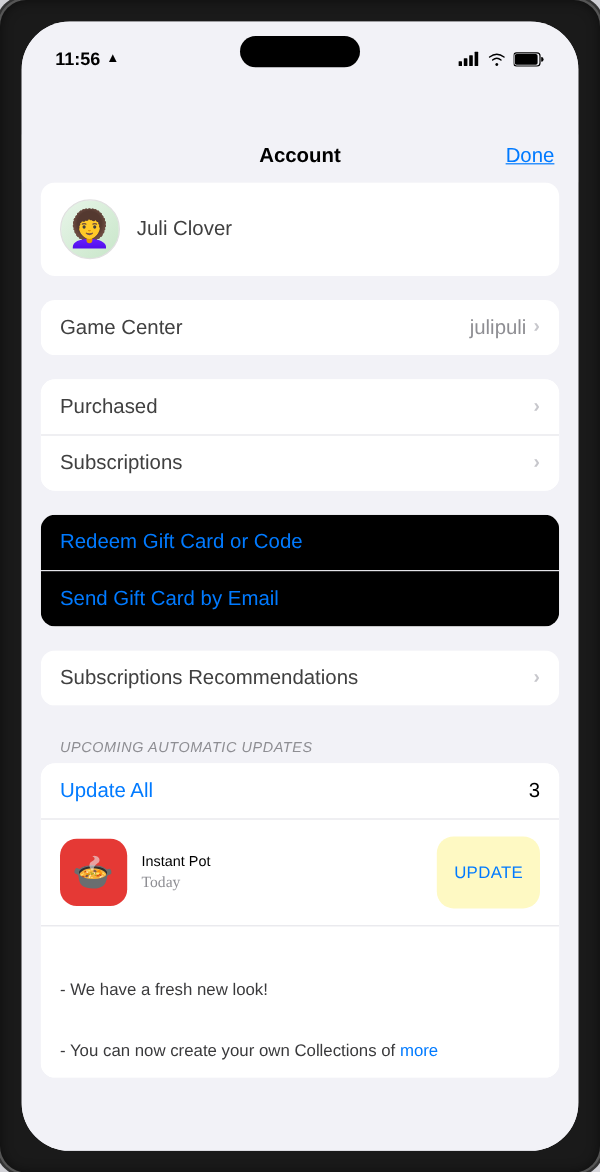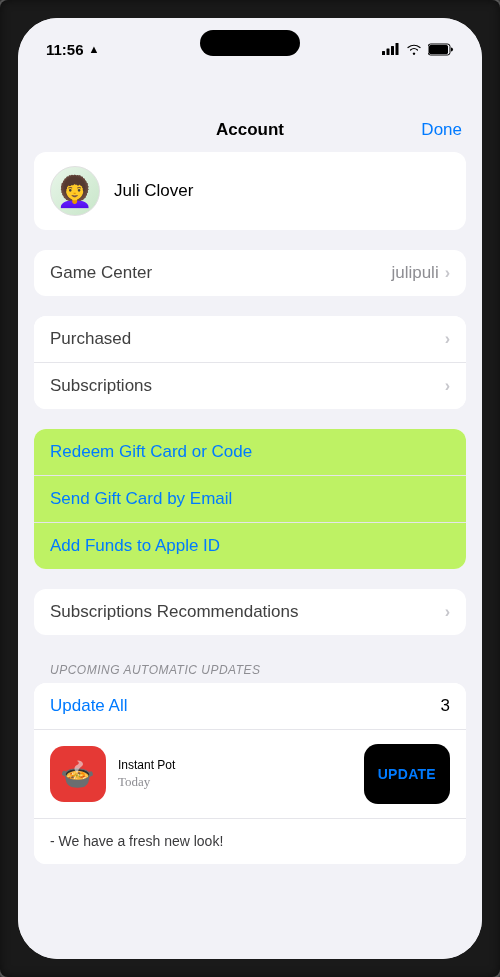--- a/index.html
+++ b/index.html
@@ -10,21 +10,21 @@
       justify-content: center;
       align-items: center;
       min-height: 100vh;
       font-family: -apple-system, 'SF Pro Text', 'Helvetica Neue', Arial, sans-serif;
     }
 
     .phone-shell {
       width: 500px;
       height: 977px;
       background: #1a1a1a;
-      border-radius: 8px;
+      border-radius: 22px;
       position: relative;
       box-shadow: 0 0 0 2px #555, 0 0 0 4px #333, inset 0 0 10px rgba(0,0,0,0.5);
       overflow: hidden;
     }
 
     .screen {
       position: absolute;
       top: 18px;
       left: 18px;
       right: 18px;
@@ -97,20 +97,21 @@
       color: #000;
     }
 
     .nav-done {
       position: absolute;
       right: 20px;
       font-size: 17px;
       color: #007aff;
       font-weight: 400;
       cursor: pointer;
+      text-decoration: underline;
     }
 
     
     .section {
       margin: 0 16px 20px 16px;
     }
 
     .card {
       background: #fff;
       border-radius: 12px;
@@ -134,21 +135,21 @@
       align-items: center;
       justify-content: center;
       font-size: 30px;
       flex-shrink: 0;
       border: 1px solid #e0e0e0;
     }
 
     .profile-name {
       font-size: 17px;
       font-weight: 400;
-      color: #000000;
+      color: #404040;
     }
 
     
     .list-row {
       display: flex;
       align-items: center;
       justify-content: space-between;
       padding: 13px 16px;
       background: #fff;
       cursor: pointer;
@@ -173,21 +174,21 @@
 
     .chevron {
       color: #c7c7cc;
       font-size: 16px;
       font-weight: 600;
     }
 
     
     .link-row {
       padding: 13px 16px;
-      background: #bef264;
+      background: #000000;
       cursor: pointer;
     }
 
     .link-row + .link-row {
       border-top: 0.5px solid #e5e5ea;
     }
 
     .link-text {
       font-size: 17px;
       color: #007aff;
@@ -259,42 +260,43 @@
     }
 
     .app-date {
       font-size: 13px;
       color: #8e8e93;
       margin-top: 2px;
       font-family: Liberation Serif, serif;
     }
 
     .update-btn {
-      background: #000000;
+      background: #fef9c3;
       color: #007aff;
       font-size: 14px;
-      font-weight: 700;
+      font-weight: 400;
       padding: 22px 14px;
       border-radius: 14px;
       cursor: pointer;
       border: none;
       letter-spacing: 0.3px;
     }
 
     
     .release-notes {
       background: #fff;
       padding: 12px 16px;
       border-top: 0.5px solid #e5e5ea;
     }
 
     .release-notes p {
       font-size: 14px;
       color: #3a3a3c;
       line-height: 1.5;
+      margin-top: 30px;
     }
 
     .release-notes .more-link {
       color: #007aff;
       font-size: 14px;
       cursor: pointer;
     }
 
     
     svg.signal { width: 18px; height: 12px; }
@@ -384,23 +386,20 @@
         </div>
       </div>
 
       <div class="section">
         <div class="card">
           <div class="link-row">
             <span class="link-text">Redeem Gift Card or Code</span>
           </div>
           <div class="link-row">
             <span class="link-text">Send Gift Card by Email</span>
-          </div>
-          <div class="link-row">
-            <span class="link-text">Add Funds to Apple ID</span>
           </div>
         </div>
       </div>
 
       <div class="section">
         <div class="card">
           <div class="list-row">
             <span class="list-row-left">Subscriptions Recommendations</span>
             <div class="list-row-right">
               <span class="chevron">›</span>
@@ -424,20 +423,24 @@
               </div>
               <div class="app-info">
                 <div class="app-name">Instant Pot</div>
                 <div class="app-date">Today</div>
               </div>
               <button class="update-btn">UPDATE</button>
             </div>
 
             <div class="release-notes">
               <p>- We have a fresh new look!</p>
+              <p>
+                <span>- You can now create your own Collections of</span>
+                <span class="more-link">more</span>
+              </p>
             </div>
           </div>
         </div>
       </div>
 
     </div>
   </div>
 </div>
 
 </body></html>

